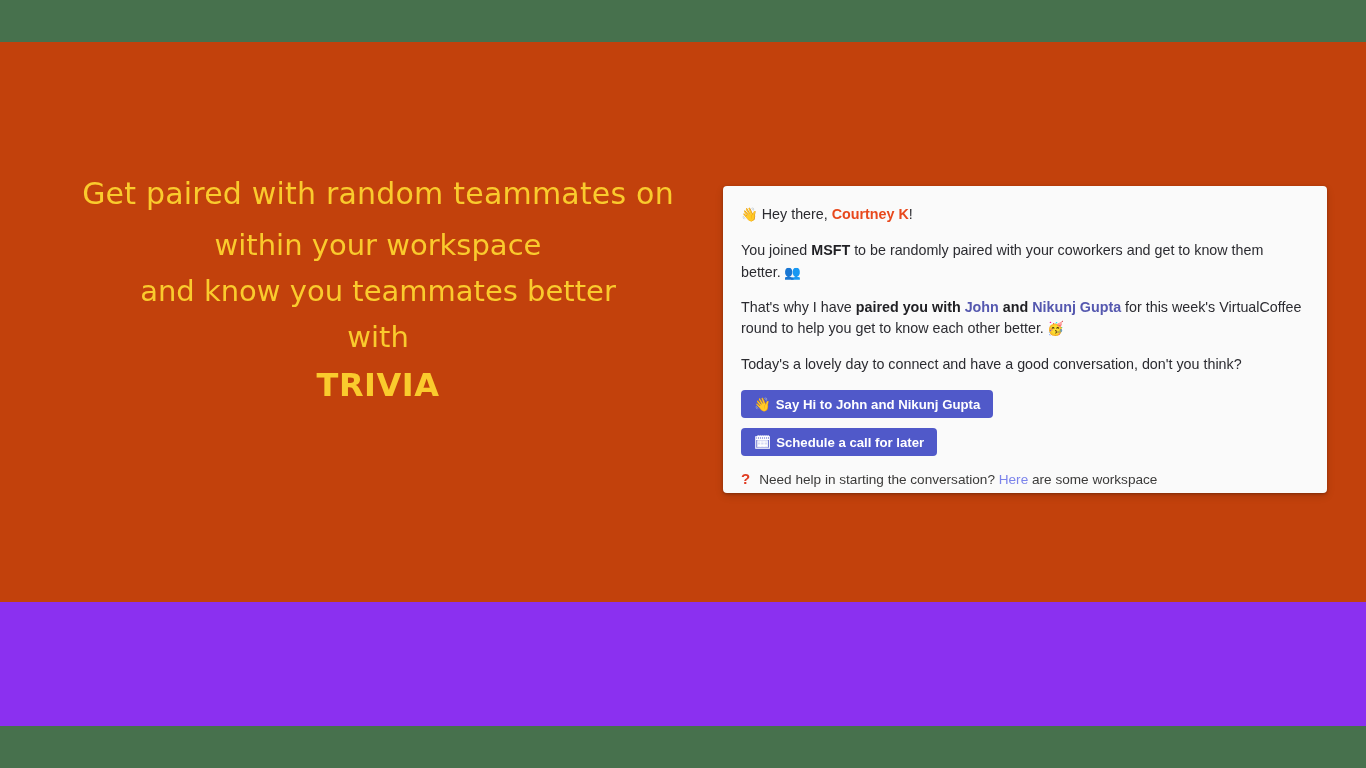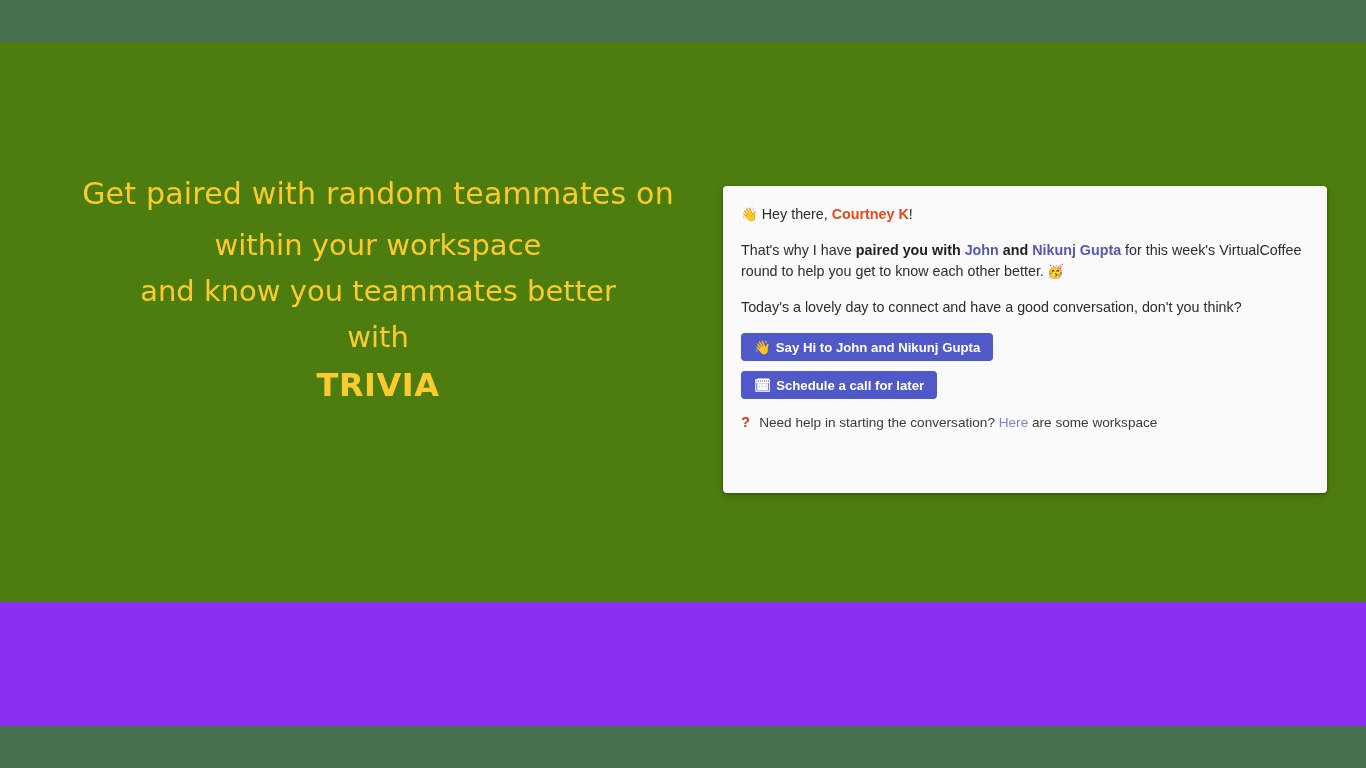--- a/index.html
+++ b/index.html
@@ -12,21 +12,21 @@
     overflow: hidden;
     background: #8b30f0;
     font-family: "Liberation Sans", sans-serif;
     -webkit-font-smoothing: antialiased;
   }
 
   .slide {
     position: relative;
     width: 1366px;
     height: 602px;
-    background: #4d7c0f;
+    background: #c2410c;
     text-decoration: underline;
   }
 
   .band {
     position: absolute;
     left: 0;
     width: 1366px;
     height: 42px;
     background: #47714d;
   }
@@ -177,20 +177,24 @@
     <div class="promo-trivia">TRIVIA</div>
   </div>
 
   <div class="card">
 
     <div class="msg-line">
       <span class="emoji emoji-wave">👋</span>
       <span>Hey there, </span><span class="name-highlight">Courtney K</span><span>!</span>
     </div>
 
+    <div class="msg-line tight">
+      <span>You joined </span><span class="strong">MSFT</span><span> to be randomly paired with your coworkers and get to know them better.</span>
+      <span class="emoji emoji-busts">👥</span>
+    </div>
 
     <div class="msg-line">
       <span>That's why I have </span><span class="strong">paired you with</span>
       <span class="person-link">John</span>
       <span class="strong">and</span>
       <span class="person-link">Nikunj Gupta</span><span> for this week's VirtualCoffee round to help you get to know each other better.</span>
       <span class="emoji emoji-party">🥳</span>
     </div>
 
     <div class="msg-line">Today's a lovely day to connect and have a good conversation, don't you think?</div>

